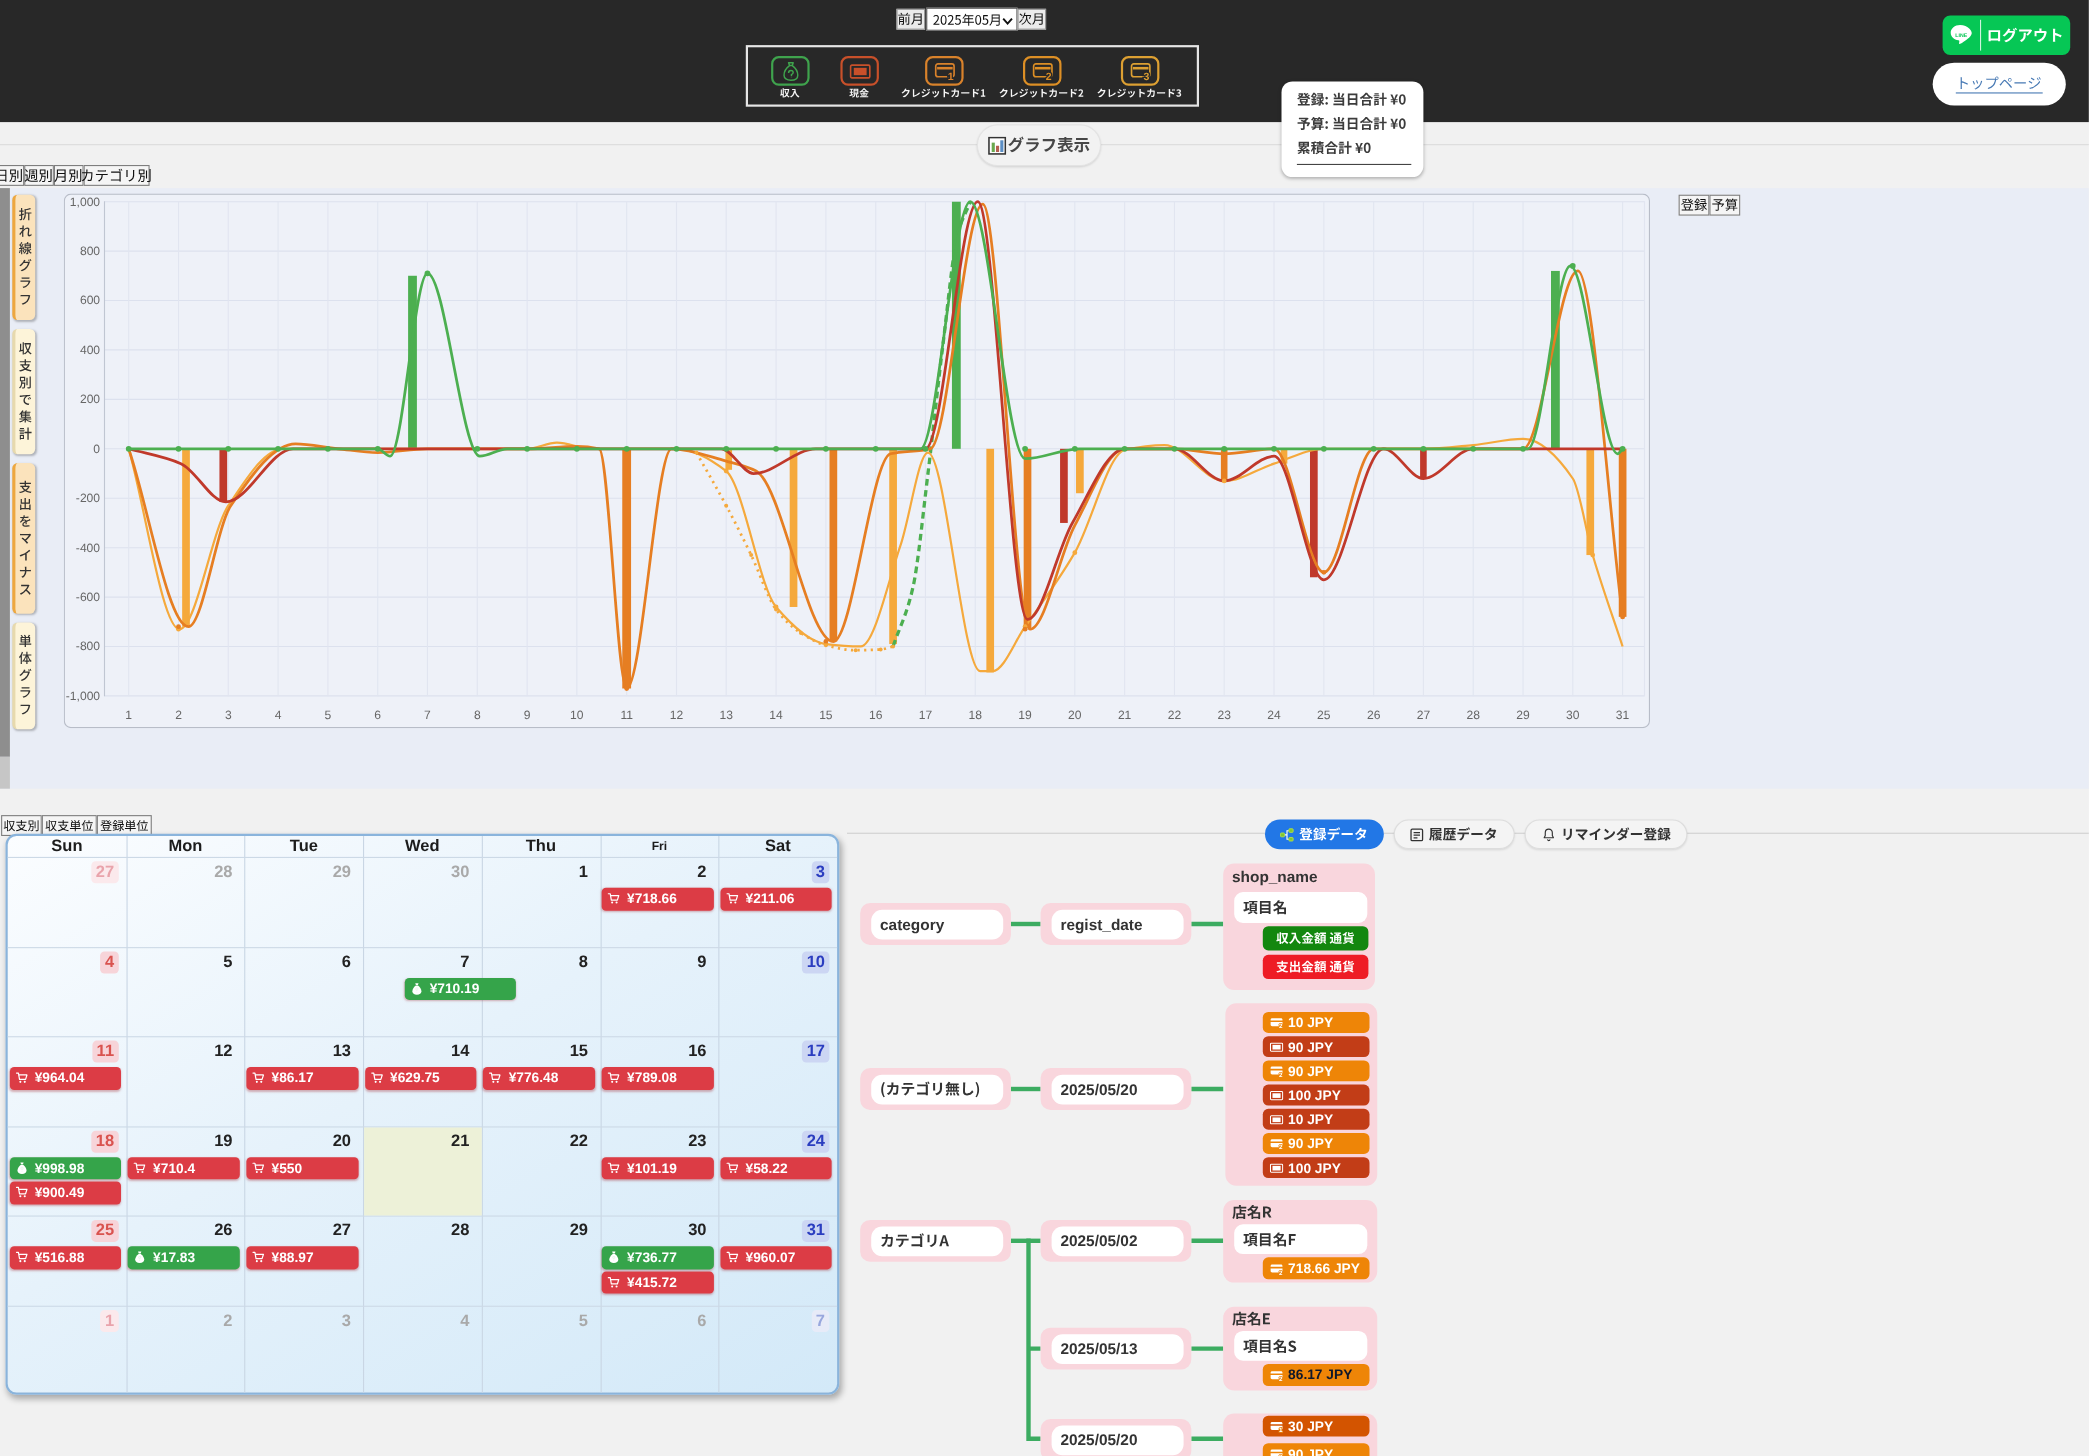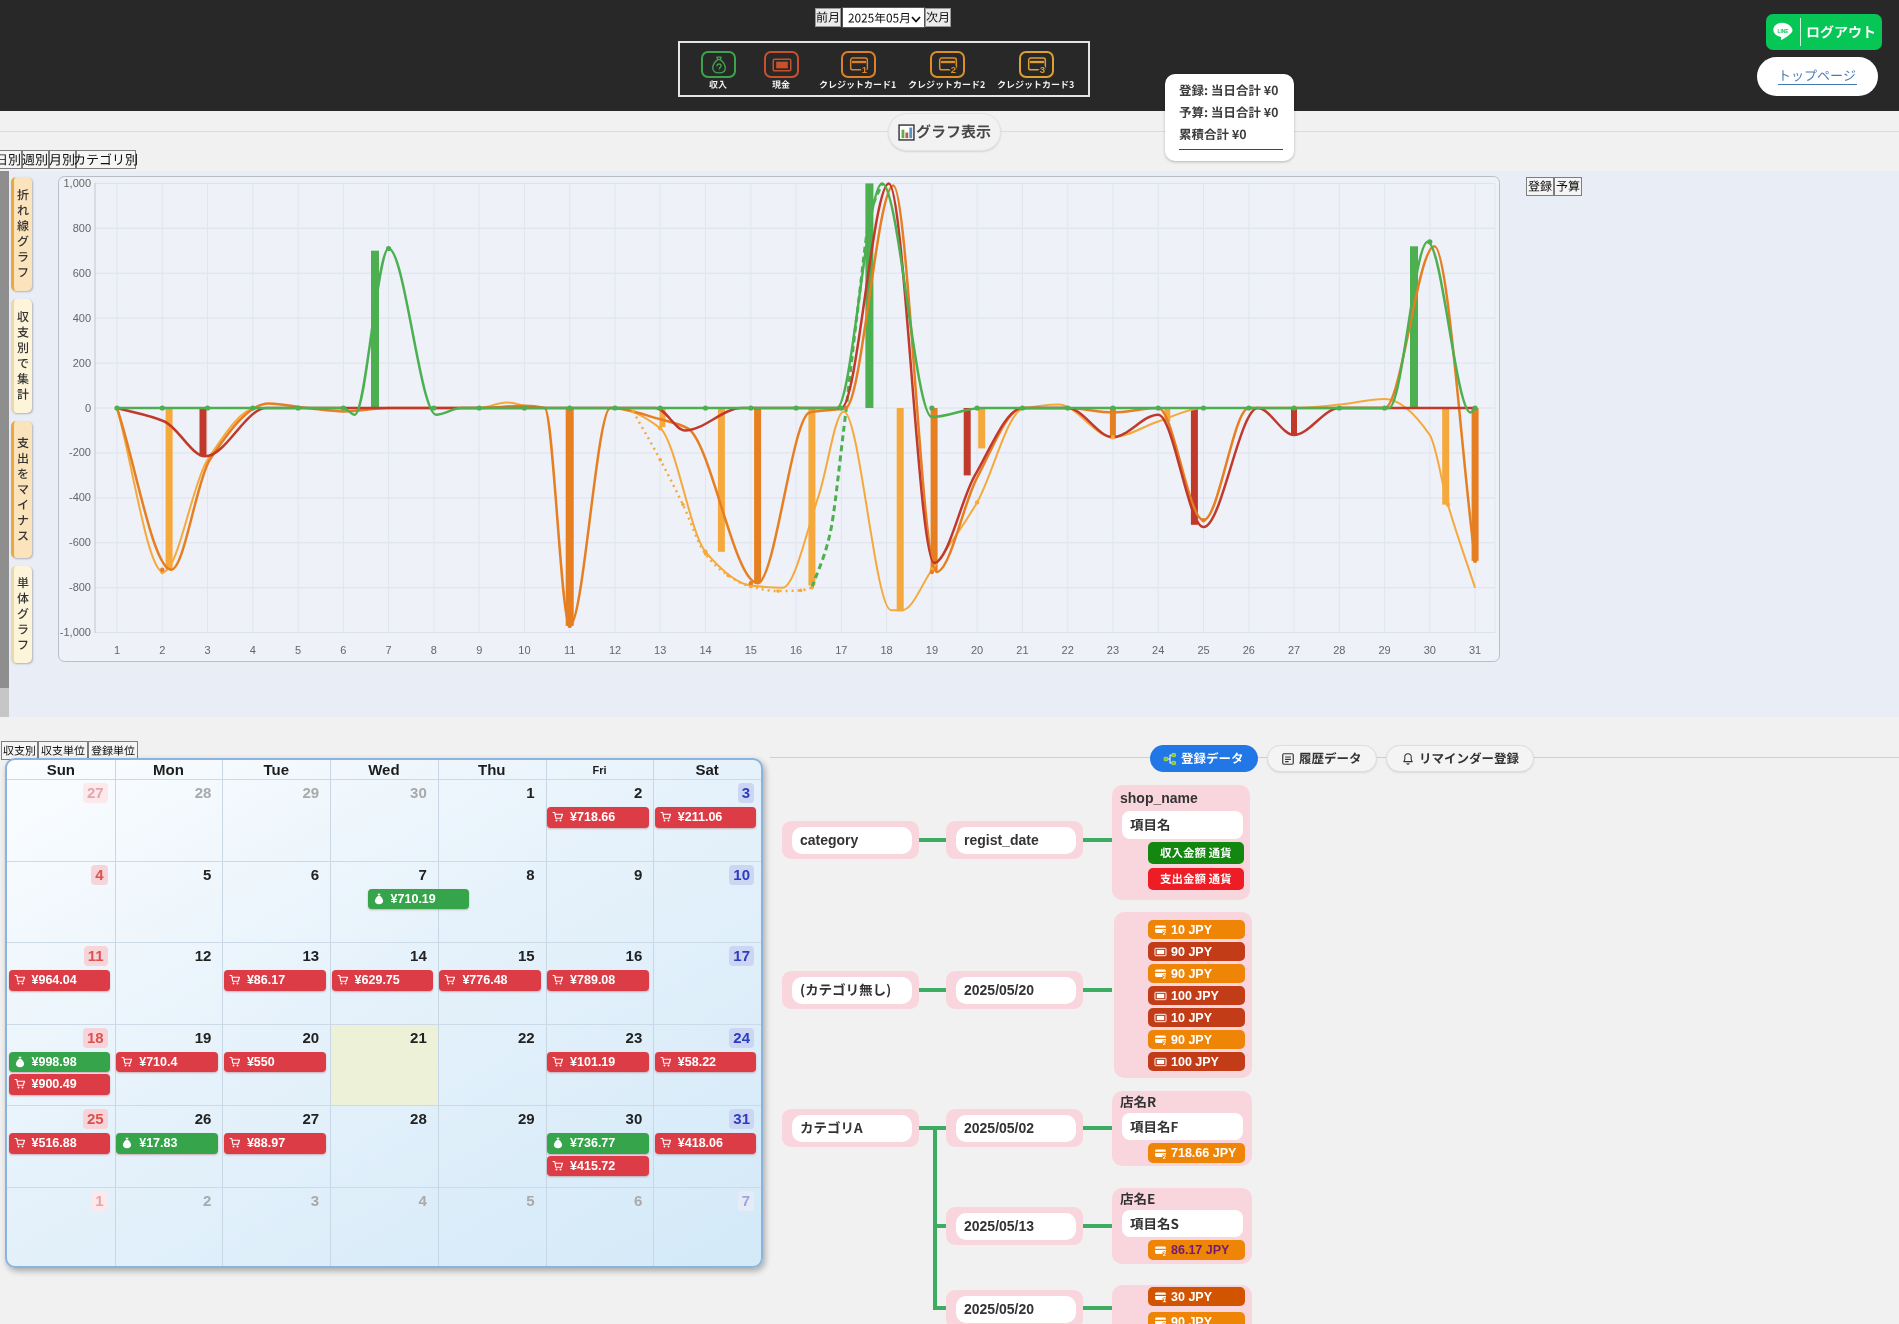--- a/index.html
+++ b/index.html
@@ -703,21 +703,21 @@
       <span style="color:#fff;font-weight:bold;font-size:12.5px;margin-left:6px;">¥415.72</span>
     </div>
     <div style="position:absolute;left:654.8px;top:1133.0px;width:101.7px;height:20.5px;background:#dc3c45;border-radius:4px;display:flex;align-items:center;box-shadow:0 1px 2px rgba(160,40,50,.35);">
       <div style="margin-left:5px">
         <svg width="12" height="12" viewBox="0 0 24 24" style="display:block">
           <path d="M2 3 L5.5 3 L7.5 14.5 L18.5 14.5 L21 6.5 L6 6.5" fill="none" stroke="#fff" stroke-width="2.2" stroke-linejoin="round" stroke-linecap="round"></path>
           <circle cx="9" cy="19" r="1.9" fill="#fff"></circle>
           <circle cx="17" cy="19" r="1.9" fill="#fff"></circle>
         </svg>
       </div>
-      <span style="color:#fff;font-weight:bold;font-size:12.5px;margin-left:6px;">¥418.06</span>
+      <span style="color:#fff;font-weight:bold;font-size:12.5px;margin-left:6px;">¥960.07</span>
     </div>
     <div style="position:absolute;left:770px;top:757px;width:1129px;height:1px;background:#cfcfcf;"></div>
     <div style="position:absolute;left:1150px;top:745px;width:108px;height:27px;background:#2277e6;border-radius:14px;display:flex;align-items:center;justify-content:center;gap:4px;z-index:3;">
       <svg width="14" height="14" viewBox="0 0 24 24" style="display:block">
         <path d="M8 12 L12 12 L12 5.5 L15 5.5 M12 12 L12 18.8 L15 18.8" fill="none" stroke="#fff" stroke-width="1.8"></path>
         <rect x="2" y="9" width="6" height="6" rx="1" fill="#7ec832" stroke="#b9e24a" stroke-width="1.4"></rect>
         <rect x="15" y="2.5" width="6.5" height="5.5" rx="1" fill="#7ec832" stroke="#b9e24a" stroke-width="1.4"></rect>
         <rect x="15" y="16" width="6.5" height="5.5" rx="1" fill="#7ec832" stroke="#b9e24a" stroke-width="1.4"></rect>
       </svg>
       <svg width="64" height="13" viewBox="0 -11.0 64 13" style="display:block;overflow:visible">
@@ -907,21 +907,21 @@
         <path d="M0.6 -10H5.3V-8.5H0.6ZM2.1 -9.1H3.8V-2.8H2.1ZM0.2 -2.8Q0.9 -2.9 1.7 -3.2Q2.6 -3.5 3.5 -3.8Q4.5 -4.1 5.4 -4.4L5.7 -2.9Q4.4 -2.5 3.2 -2Q1.9 -1.6 0.9 -1.2ZM5.4 -10.9H13.1V-9.6H5.4ZM7.5 -5.5V-4.6H11V-5.5ZM7.5 -3.5V-2.6H11V-3.5ZM7.5 -7.4V-6.6H11V-7.4ZM6 -8.6H12.6V-1.5H6ZM8.4 -10.2 10.2 -10Q10 -9.3 9.8 -8.7Q9.6 -8.1 9.4 -7.7L8 -7.9Q8.1 -8.4 8.2 -9Q8.3 -9.7 8.4 -10.2ZM7.4 -1.5 8.7 -0.6Q8.3 -0.2 7.7 0.1Q7.1 0.4 6.4 0.7Q5.8 1 5.2 1.2Q5 1 4.8 0.6Q4.5 0.3 4.2 0.1Q4.8 -0.1 5.4 -0.4Q6 -0.6 6.5 -0.9Q7.1 -1.2 7.4 -1.5ZM9.5 -0.6 10.7 -1.4Q11.1 -1.2 11.6 -0.9Q12.1 -0.6 12.6 -0.3Q13 0 13.3 0.3L12.1 1.2Q11.8 1 11.3 0.7Q10.9 0.3 10.4 0Q9.9 -0.3 9.5 -0.6Z M16.6 -7.6H23.9V-6.1H16.6ZM16.6 -4.5H23.9V-2.9H16.6ZM16.6 -1.4H23.9V0.2H16.6ZM15.4 -10.7H25V1.1H23.3V-9.2H17V1.1H15.4Z M32.2 -0.8H38.2V0.7H32.2ZM31.5 -10.1H36.3V-8.7H31.5ZM31.8 -11.5 33.6 -11.2Q33.1 -10.2 32.3 -9.3Q31.6 -8.4 30.6 -7.5Q29.7 -6.7 28.5 -5.9Q28.3 -6.2 28.1 -6.4Q27.9 -6.6 27.7 -6.9Q27.5 -7.1 27.3 -7.2Q28.4 -7.8 29.3 -8.5Q30.2 -9.3 30.8 -10Q31.4 -10.8 31.8 -11.5ZM35.7 -10.1H36L36.3 -10.2L37.4 -9.6Q36.8 -8.1 35.9 -6.8Q35 -5.4 33.8 -4.4Q32.5 -3.4 31.1 -2.6Q29.7 -1.8 28.2 -1.3Q28.1 -1.5 28 -1.8Q27.8 -2.1 27.6 -2.4Q27.5 -2.6 27.3 -2.8Q28.7 -3.2 30 -3.9Q31.3 -4.5 32.4 -5.5Q33.6 -6.4 34.4 -7.5Q35.3 -8.6 35.7 -9.9ZM29.7 -7.2 30.9 -8.2Q31.4 -7.9 31.9 -7.5Q32.4 -7.1 32.9 -6.7Q33.4 -6.3 33.7 -5.9L32.4 -4.7Q32.1 -5.1 31.6 -5.5Q31.2 -6 30.7 -6.4Q30.2 -6.8 29.7 -7.2ZM37.4 -4.9H39.1V1.2H37.4ZM32.8 -4.9H38.3V-3.4H32.8V1.2H31.2V-3.7L32.5 -4.9Z M44.7 0.2Q43.7 0.2 42.8 -0.2Q41.8 -0.6 41.1 -1.3L42.2 -2.6Q42.7 -2.1 43.4 -1.8Q44.1 -1.5 44.8 -1.5Q45.5 -1.5 45.9 -1.9Q46.3 -2.2 46.3 -2.7Q46.3 -3.1 46.2 -3.3Q46 -3.5 45.6 -3.7Q45.3 -3.9 44.8 -4L43.5 -4.6Q43 -4.8 42.5 -5.2Q42.1 -5.5 41.8 -6Q41.5 -6.6 41.5 -7.3Q41.5 -8.1 41.9 -8.8Q42.4 -9.4 43.1 -9.8Q43.9 -10.2 44.9 -10.2Q45.8 -10.2 46.6 -9.8Q47.5 -9.5 48.1 -8.9L47.1 -7.6Q46.6 -8 46.1 -8.2Q45.6 -8.5 44.9 -8.5Q44.3 -8.5 43.9 -8.2Q43.5 -7.9 43.5 -7.4Q43.5 -7.1 43.7 -6.8Q43.9 -6.6 44.3 -6.4Q44.6 -6.3 45.1 -6.1L46.4 -5.6Q47 -5.3 47.4 -4.9Q47.9 -4.6 48.1 -4.1Q48.4 -3.6 48.4 -2.8Q48.4 -2 47.9 -1.3Q47.5 -0.6 46.7 -0.2Q45.9 0.2 44.7 0.2Z" fill="#333"></path>
       </svg>
     </div>
     <div style="position:absolute;left:1148px;top:1240px;width:97px;height:20px;background:#ee8507;border-radius:5px;display:flex;align-items:center;">
       <div style="margin-left:6px">
         <svg width="13" height="11" viewBox="0 0 24 20.4" style="display:block;overflow:visible">
           <path d="M2 5.5 C2 4.1 3.1 3 4.5 3 L19.5 3 C20.9 3 22 4.1 22 5.5 L22 6.8 L2 6.8 Z M2 9.4 L22 9.4 L22 14 C22 15.4 20.9 16.5 19.5 16.5 L4.5 16.5 C3.1 16.5 2 15.4 2 14 Z" fill="#fff"></path>
           <text x="16" y="20" font-size="10.5" font-weight="bold" fill="#fff" stroke="#e8820c" stroke-width="2.6" paint-order="stroke" font-family="Liberation Sans">2</text>
         </svg>
       </div>
-      <span style="color:#701a75;font-weight:bold;font-size:12.5px;margin-left:4px;">86.17 JPY</span>
+      <span style="color:#0f172a;font-weight:bold;font-size:12.5px;margin-left:4px;">86.17 JPY</span>
     </div>
     <div style="position:absolute;left:946px;top:1290px;width:137px;height:38px;background:#f9d6dd;border-radius:9px;display:flex;align-items:center;">
       <div style="margin-left:10px;width:120px;height:27px;background:#fff;border-radius:10px;display:flex;align-items:center;padding-left:8px;">
         <span style="font-size:14px;font-weight:bold;color:#333;">2025/05/20</span>
       </div>
     </div>
     <div style="position:absolute;left:1112px;top:1285px;width:140px;height:39px;background:#f9d6dd;border-radius:10px 10px 0 0;"></div>
     <div style="position:absolute;left:1148px;top:1287px;width:97px;height:19px;background:#d35400;border-radius:5px;display:flex;align-items:center;">
       <div style="margin-left:6px">
         <svg width="13" height="11" viewBox="0 0 24 20.4" style="display:block;overflow:visible">

